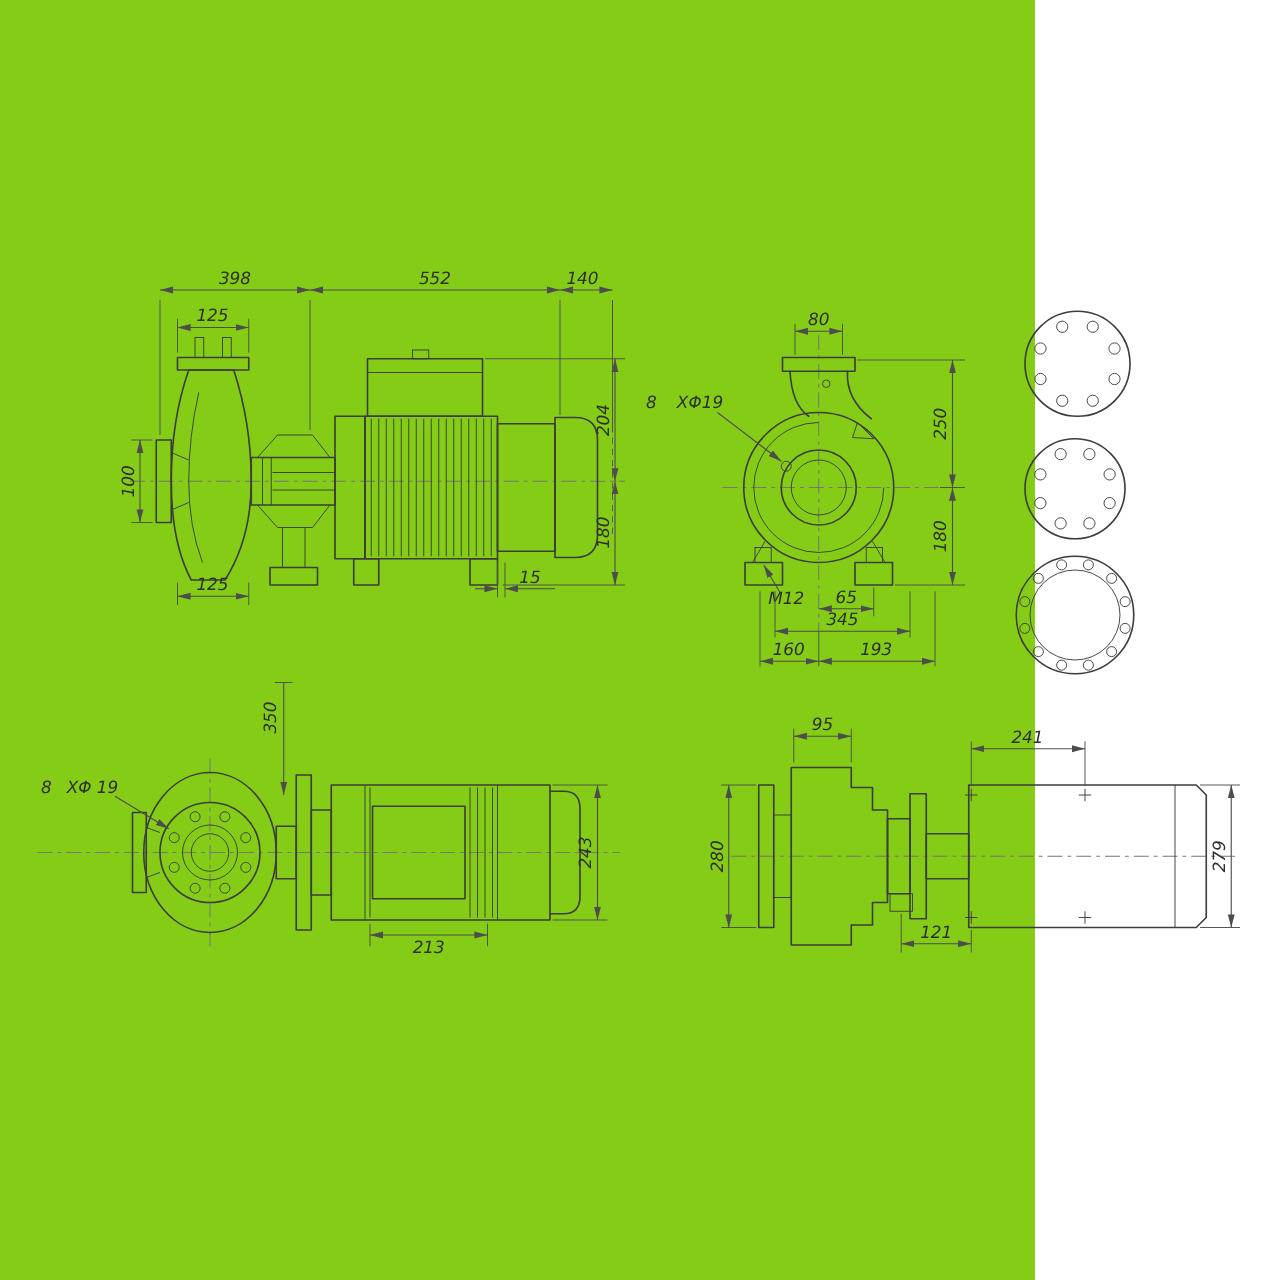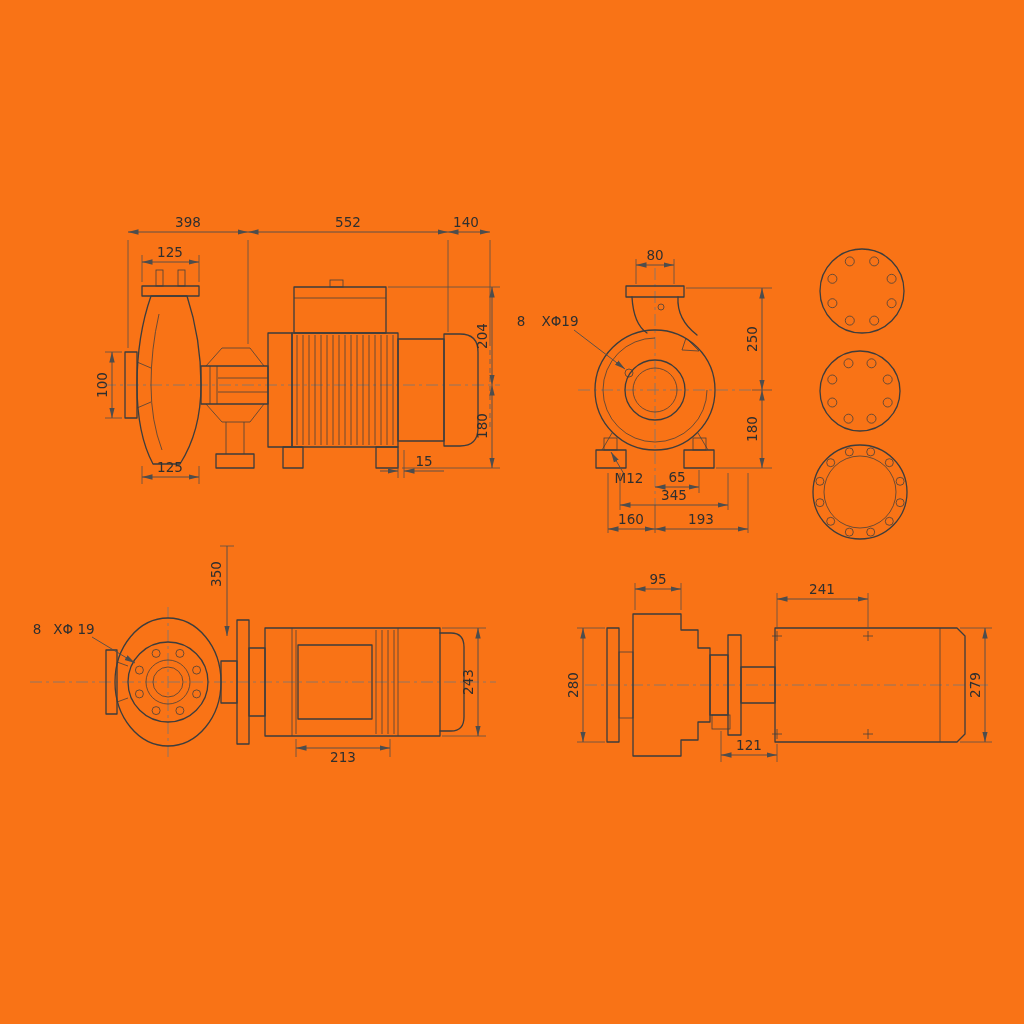--- a/index.html
+++ b/index.html
@@ -1,16 +1,16 @@
 <!DOCTYPE html>
 <html><head>
 <meta charset="utf-8">
 <style>
   html,body{margin:0;padding:0;background:#ffffff;width:1024px;height:1024px;overflow:hidden;}
-  .canvas{position:relative;width:1024px;height:1024px;background:#f97316;}
+  .canvas{position:relative;width:828px;height:1024px;background:#84cc16;font-style:italic;}
   svg{display:block;}
   .ol{fill:none;stroke:#3d3d3d;stroke-width:1.3;stroke-linejoin:round;stroke-linecap:round;}
   .th{fill:none;stroke:#3d3d3d;stroke-width:0.75;}
   .dm{fill:none;stroke:#4d4d4d;stroke-width:0.9;}
   .ex{fill:none;stroke:#4d4d4d;stroke-width:0.75;}
   .cl{fill:none;stroke:#767676;stroke-width:0.8;stroke-dasharray:12 4 3 4;}
   .dsh{fill:none;stroke:#5a5a5a;stroke-width:0.8;stroke-dasharray:5 4;}
   text{font-family:"DejaVu Sans","Liberation Sans",sans-serif;font-size:13.5px;fill:#2f2f2f;}
   .lbl{text-anchor:middle;}
 </style>

